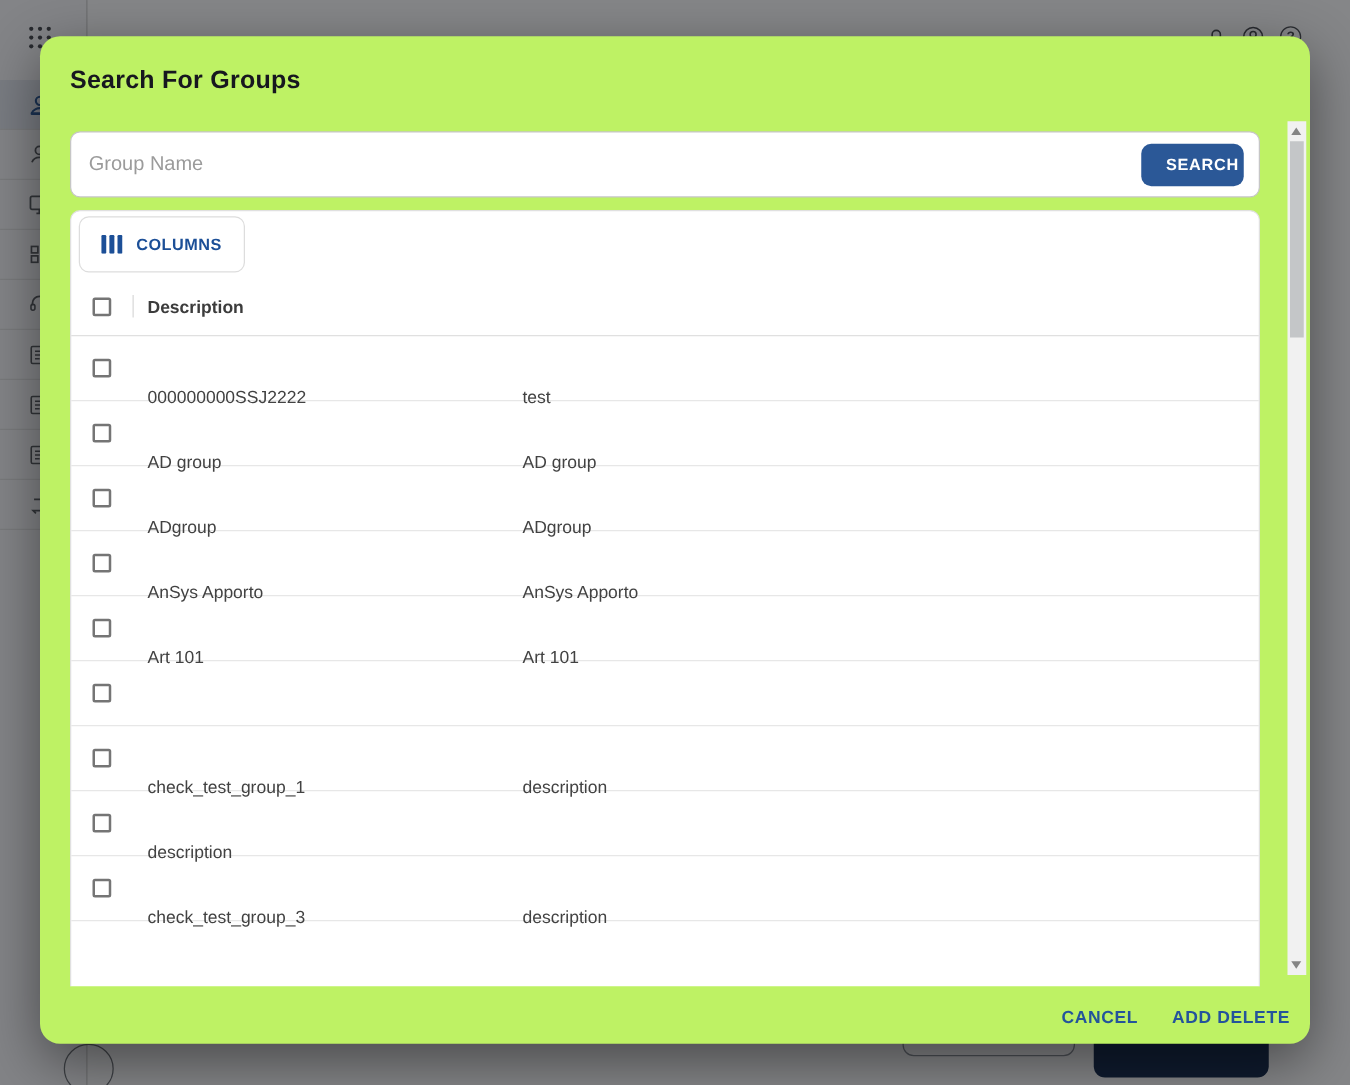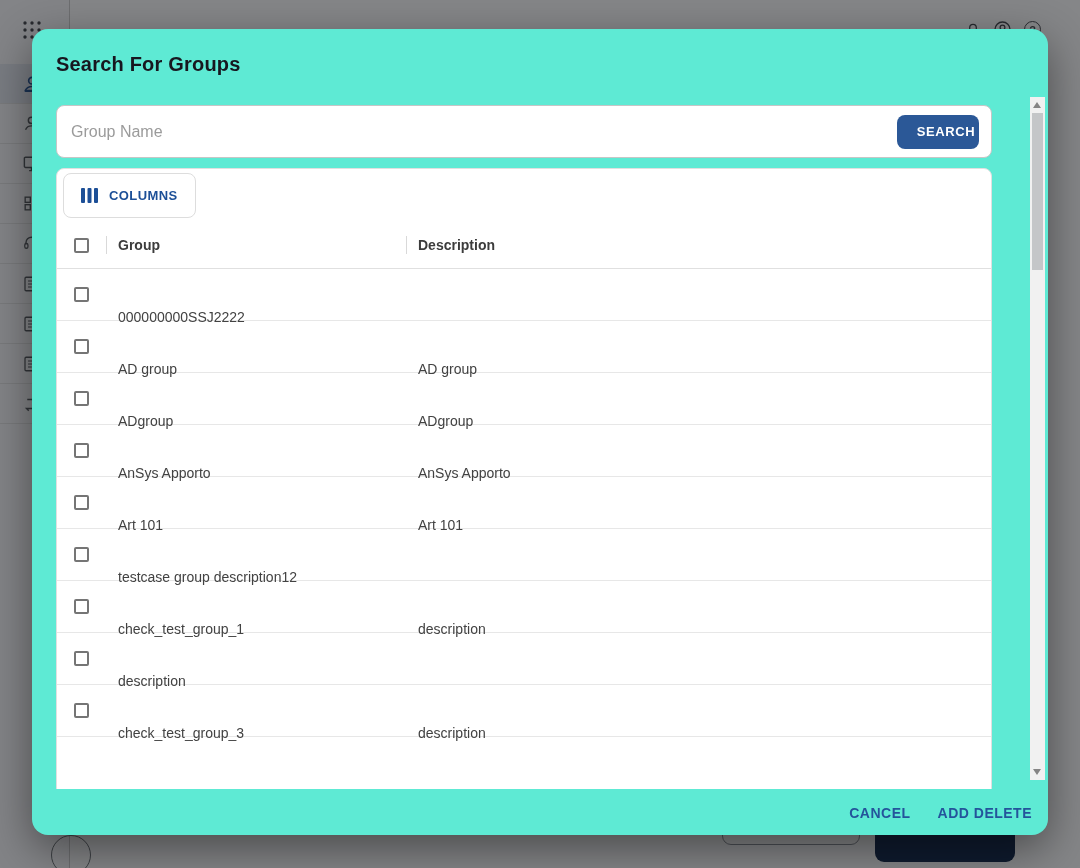--- a/index.html
+++ b/index.html
@@ -23,24 +23,24 @@
     border:1.5px solid #6e7277; border-radius:50%; background:transparent; }
   .bd-outline-btn { position:absolute; left:722px; top:812px; width:138px; height:33px;
     border:1px solid #8d9299; border-radius:9px; background:transparent; }
   .bd-navy-btn { position:absolute; left:875px; top:822px; width:140px; height:40px;
     border-radius:9px; background:#13294d; }
 
   .overlay { position:absolute; inset:0; background:rgba(12,14,17,0.5); }
 
   
   .modal { position:absolute; left:32px; top:29px; width:1016px; height:806px;
-    background:#5eead4; border-radius:16px; box-shadow:0 14px 45px rgba(0,0,0,0.45); }
+    background:#bef264; border-radius:16px; box-shadow:0 14px 45px rgba(0,0,0,0.45); }
   .modal-title { position:absolute; left:24px; top:24px; font-size:20px; font-weight:700;
     color:#17171f; letter-spacing:.2px; }
-  .modal-viewport { position:absolute; top:65px; left:0; right:16px; height:695px; overflow:hidden; }
+  .modal-viewport { position:absolute; top:65px; left:0; right:0; height:695px; overflow:hidden; }
 
   .search-row { margin:11px 40px 0 24px; height:53px; border:1px solid #c6c6c6;
     border-radius:8px; display:flex; align-items:center; padding:0 12px 0 14px; background:#fff; }
   .search-input { flex:1; border:none; outline:none; font-size:16px; color:#333; background:transparent; }
   .search-input::placeholder { color:#9b9b9b; }
   .search-btn { width:82px; height:34px; border:none; border-radius:8px; background:#2b5897;
     color:#fff; font-size:13px; font-weight:700; letter-spacing:.6px; cursor:pointer;
     font-family:"Liberation Sans", sans-serif;padding-left:16px; }
 
   .table-card { margin:10px 40px 0 24px; border:1px solid #e0e0e0; border-radius:8px;
@@ -209,36 +209,33 @@
             </g>
           </svg>
           <span>COLUMNS</span>
         </button>
       </div>
 
       <div class="thead">
         <div class="cell-check">
           <span class="checkbox"></span>
         </div>
-        <div class="hcell col-group">
-          <span class="vdiv"></span>
-          <span class="hlabel">Group</span>
-        </div>
         <div class="hcell col-desc">
           <span class="vdiv"></span>
           <span class="hlabel">Description</span>
         </div>
       </div>
 
       <div>
   <div class="trow">
     <div class="cell-check">
       <span class="checkbox"></span>
     </div>
     <div class="tcell col-group">000000000SSJ2222</div>
+    <div class="tcell col-desc">test</div>
   </div>
 
   <div class="trow">
     <div class="cell-check">
       <span class="checkbox"></span>
     </div>
     <div class="tcell col-group">AD group</div>
     <div class="tcell col-desc">AD group</div>
   </div>
 
@@ -264,21 +261,20 @@
     </div>
     <div class="tcell col-group">Art 101</div>
     <div class="tcell col-desc">Art 101</div>
   </div>
 
 
   <div class="trow">
     <div class="cell-check">
       <span class="checkbox"></span>
     </div>
-    <div class="tcell col-desc">testcase group description12</div>
   </div>
 
   <div class="trow">
     <div class="cell-check">
       <span class="checkbox"></span>
     </div>
     <div class="tcell col-group">check_test_group_1</div>
     <div class="tcell col-desc">description</div>
   </div>
 

